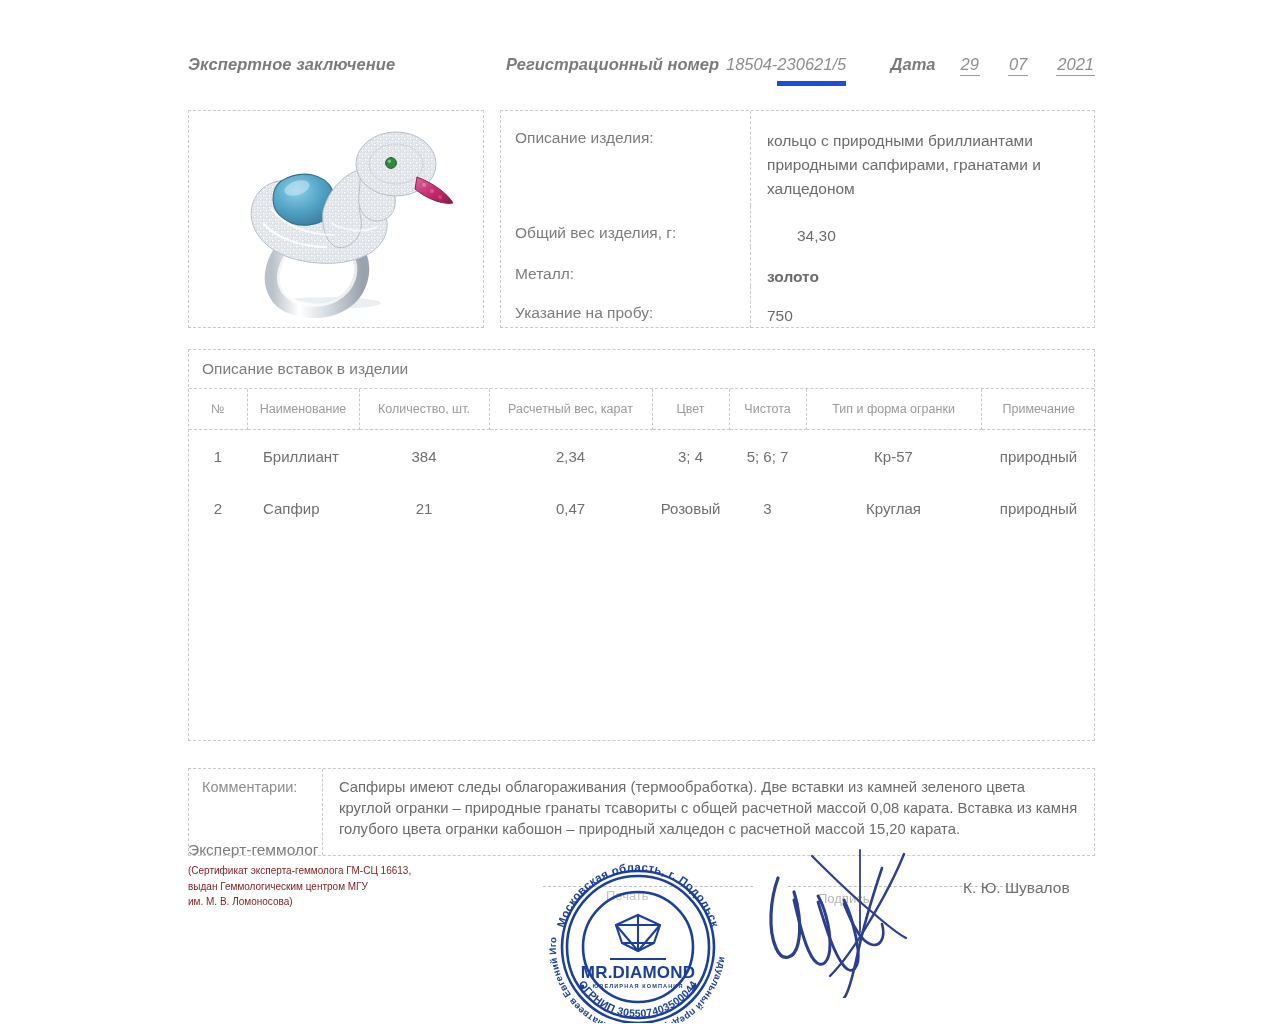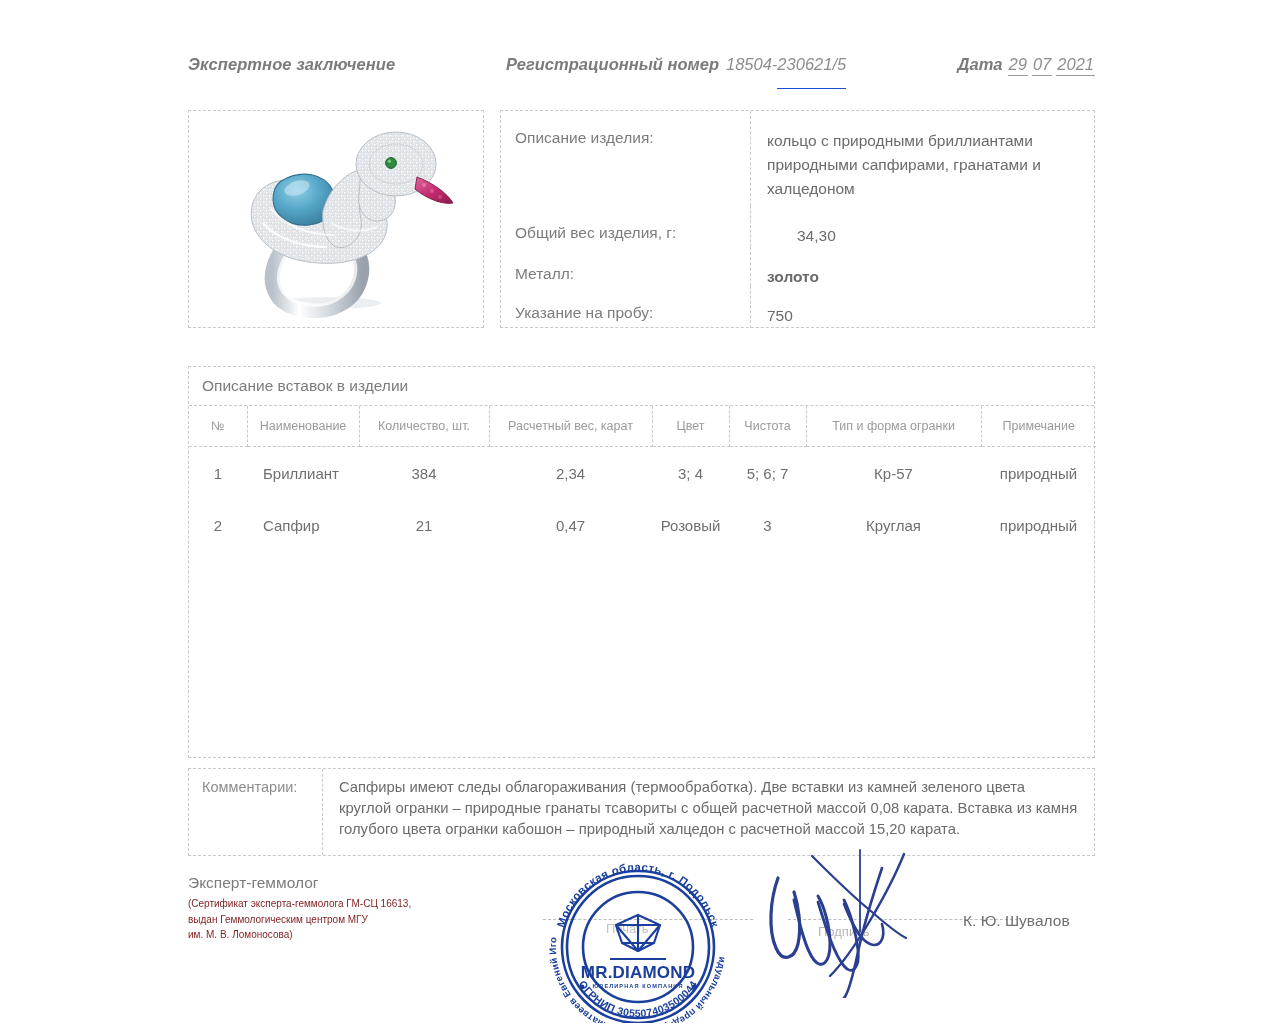--- a/index.html
+++ b/index.html
@@ -44,45 +44,45 @@
   .hdr-reg-label {
     font-size: 16.5px;
     font-weight: bold;
     color: #7b7b7b;
   }
   .hdr-reg-val {
     font-size: 16.5px;
     color: #8d8d8d;
   }
   .hdr-reg-val .uline {
-    border-bottom: 1px solid #1d4ed8;
-    padding-bottom: 15px;
+    border-bottom: 5px solid #1d4ed8;
+    padding-bottom: 8px;
   }
   .hdr-date {
     position: absolute;
     right: 0; top: 0;
     display: flex;
     align-items: baseline;
-    gap: 5px;
     white-space: nowrap;
   }
   .hdr-date-label {
     font-size: 16.5px;
     font-weight: bold;
     color: #7b7b7b;
   }
   .hdr-date-val {
     font-size: 16.5px;
     color: #8d8d8d;
     display: flex;
     gap: 4px;
   }
   .hdr-date-val span {
     border-bottom: 1px solid #9a9a9a;
     padding: 0 1px 1px 1px;
+    margin-left: 24px;
   }
 
   
   .dbox {
     position: absolute;
     border: 1px dashed #c9c9c9;
     box-sizing: border-box;
     background: #fff;
   }
 
@@ -138,21 +138,21 @@
   #desc-r2 { top: 136px; height: 39px; }
   #desc-r3 { top: 175px; height: 42px; }
   #desc-r0 .desc-key, #desc-r1 .desc-key,
   #desc-r2 .desc-key, #desc-r3 .desc-key { padding-top: 18px; }
   #desc-r0 .desc-val, #desc-r1 .desc-val,
   #desc-r2 .desc-val, #desc-r3 .desc-val { padding-top: 18px; }
 
   
   #inserts-panel {
     left: 188px;
-    top: 366px;
+    top: 349px;
     width: 907px;
     height: 392px;
   }
   .inserts-title {
     position: absolute;
     left: 0; top: 0;
     width: 100%;
     height: 39px;
     box-sizing: border-box;
     padding: 10px 0 0 13px;
@@ -218,21 +218,21 @@
     padding: 8px 14px 0 16px;
     font-size: 14.8px;
     line-height: 21px;
     color: #6b6b6b;
   }
 
   
   .footer {
     position: absolute;
     left: 188px;
-    top: 874px;
+    top: 841px;
     width: 907px;
     height: 110px;
   }
   .exp-title {
     position: absolute;
     left: 0; top: 0;
     font-size: 15.5px;
     color: #7c7c7c;
   }
   .exp-sub {

